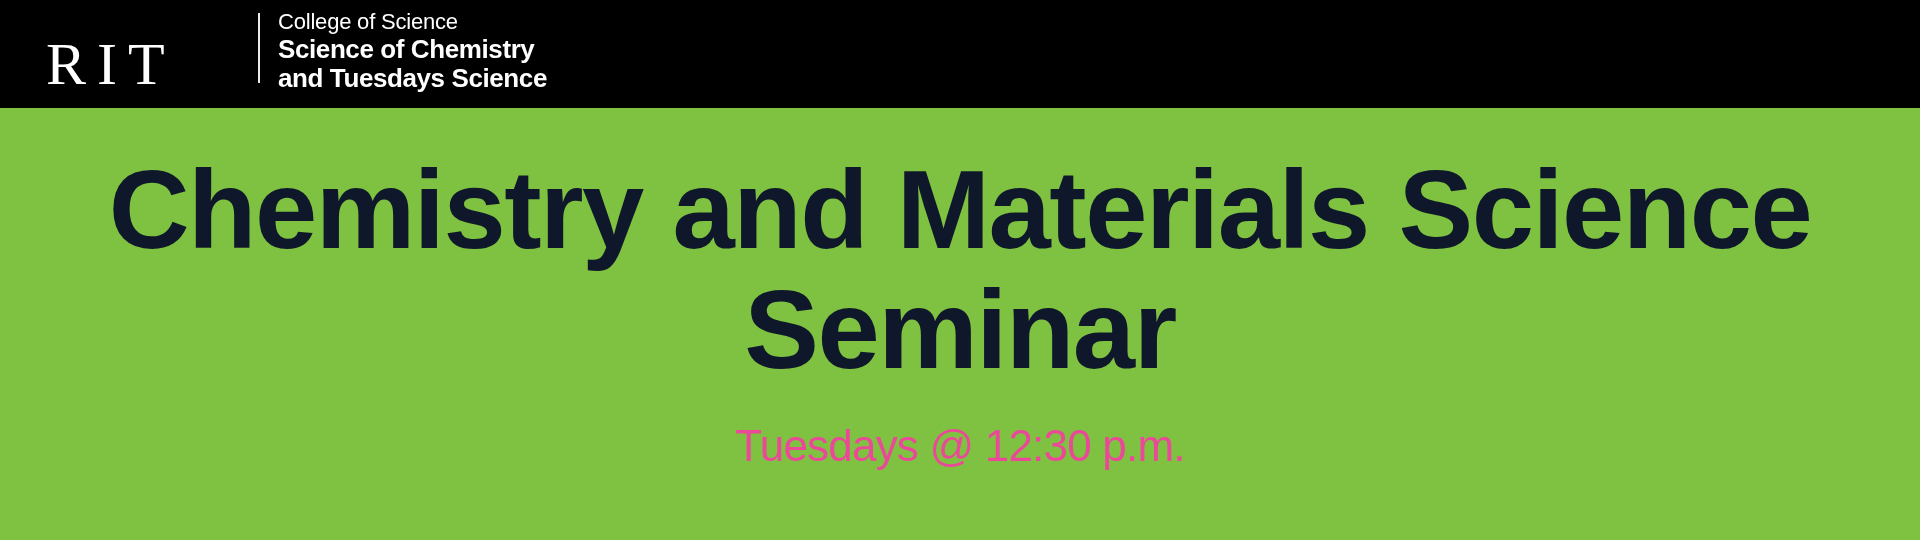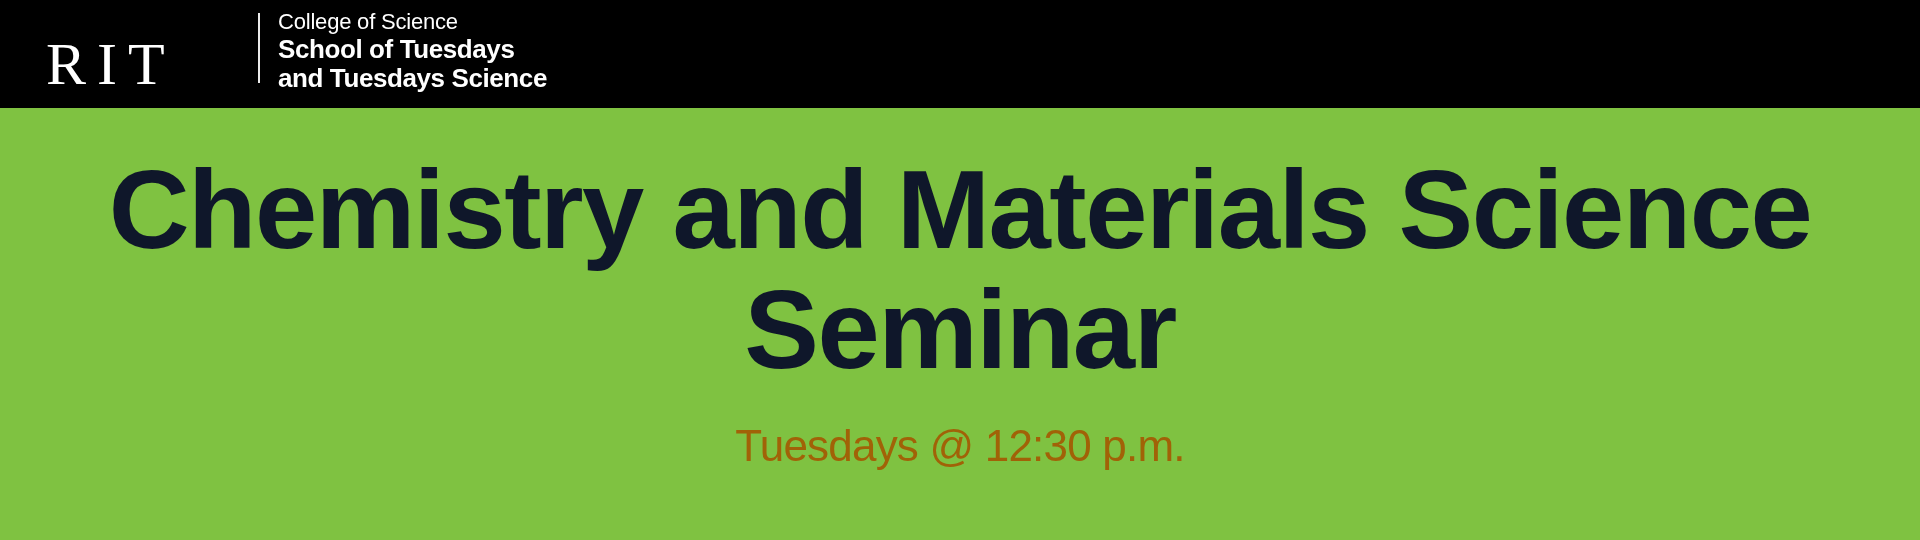--- a/index.html
+++ b/index.html
@@ -107,42 +107,42 @@
   .seminar-title .title-line {
     display: block;
   }
 
   .seminar-subtitle {
     position: absolute;
     left: 0;
     top: 420px;
     width: 1920px;
     text-align: center;
-    color: #a16207;
+    color: #ec4899;
     font-size: 44px;
     line-height: 52px;
     font-weight: 400;
     letter-spacing: -0.8px;
     white-space: nowrap;
   }
 </style>
 </head>
 <body>
 
 <div class="banner">
 
   <div class="brand-bar">
 
     <div class="rit-wordmark">RIT</div>
 
     <div class="brand-divider"></div>
 
     <div class="brand-lockup">
       <div class="brand-college">College of Science</div>
-      <div class="brand-school-1">School of Tuesdays</div>
+      <div class="brand-school-1">Science of Chemistry</div>
       <div class="brand-school-2">and Tuesdays Science</div>
     </div>
 
   </div>
 
   <div class="green-panel"></div>
 
   <div class="seminar-title">
     <span class="title-line">Chemistry and Materials Science</span>
     <span class="title-line">Seminar</span>

